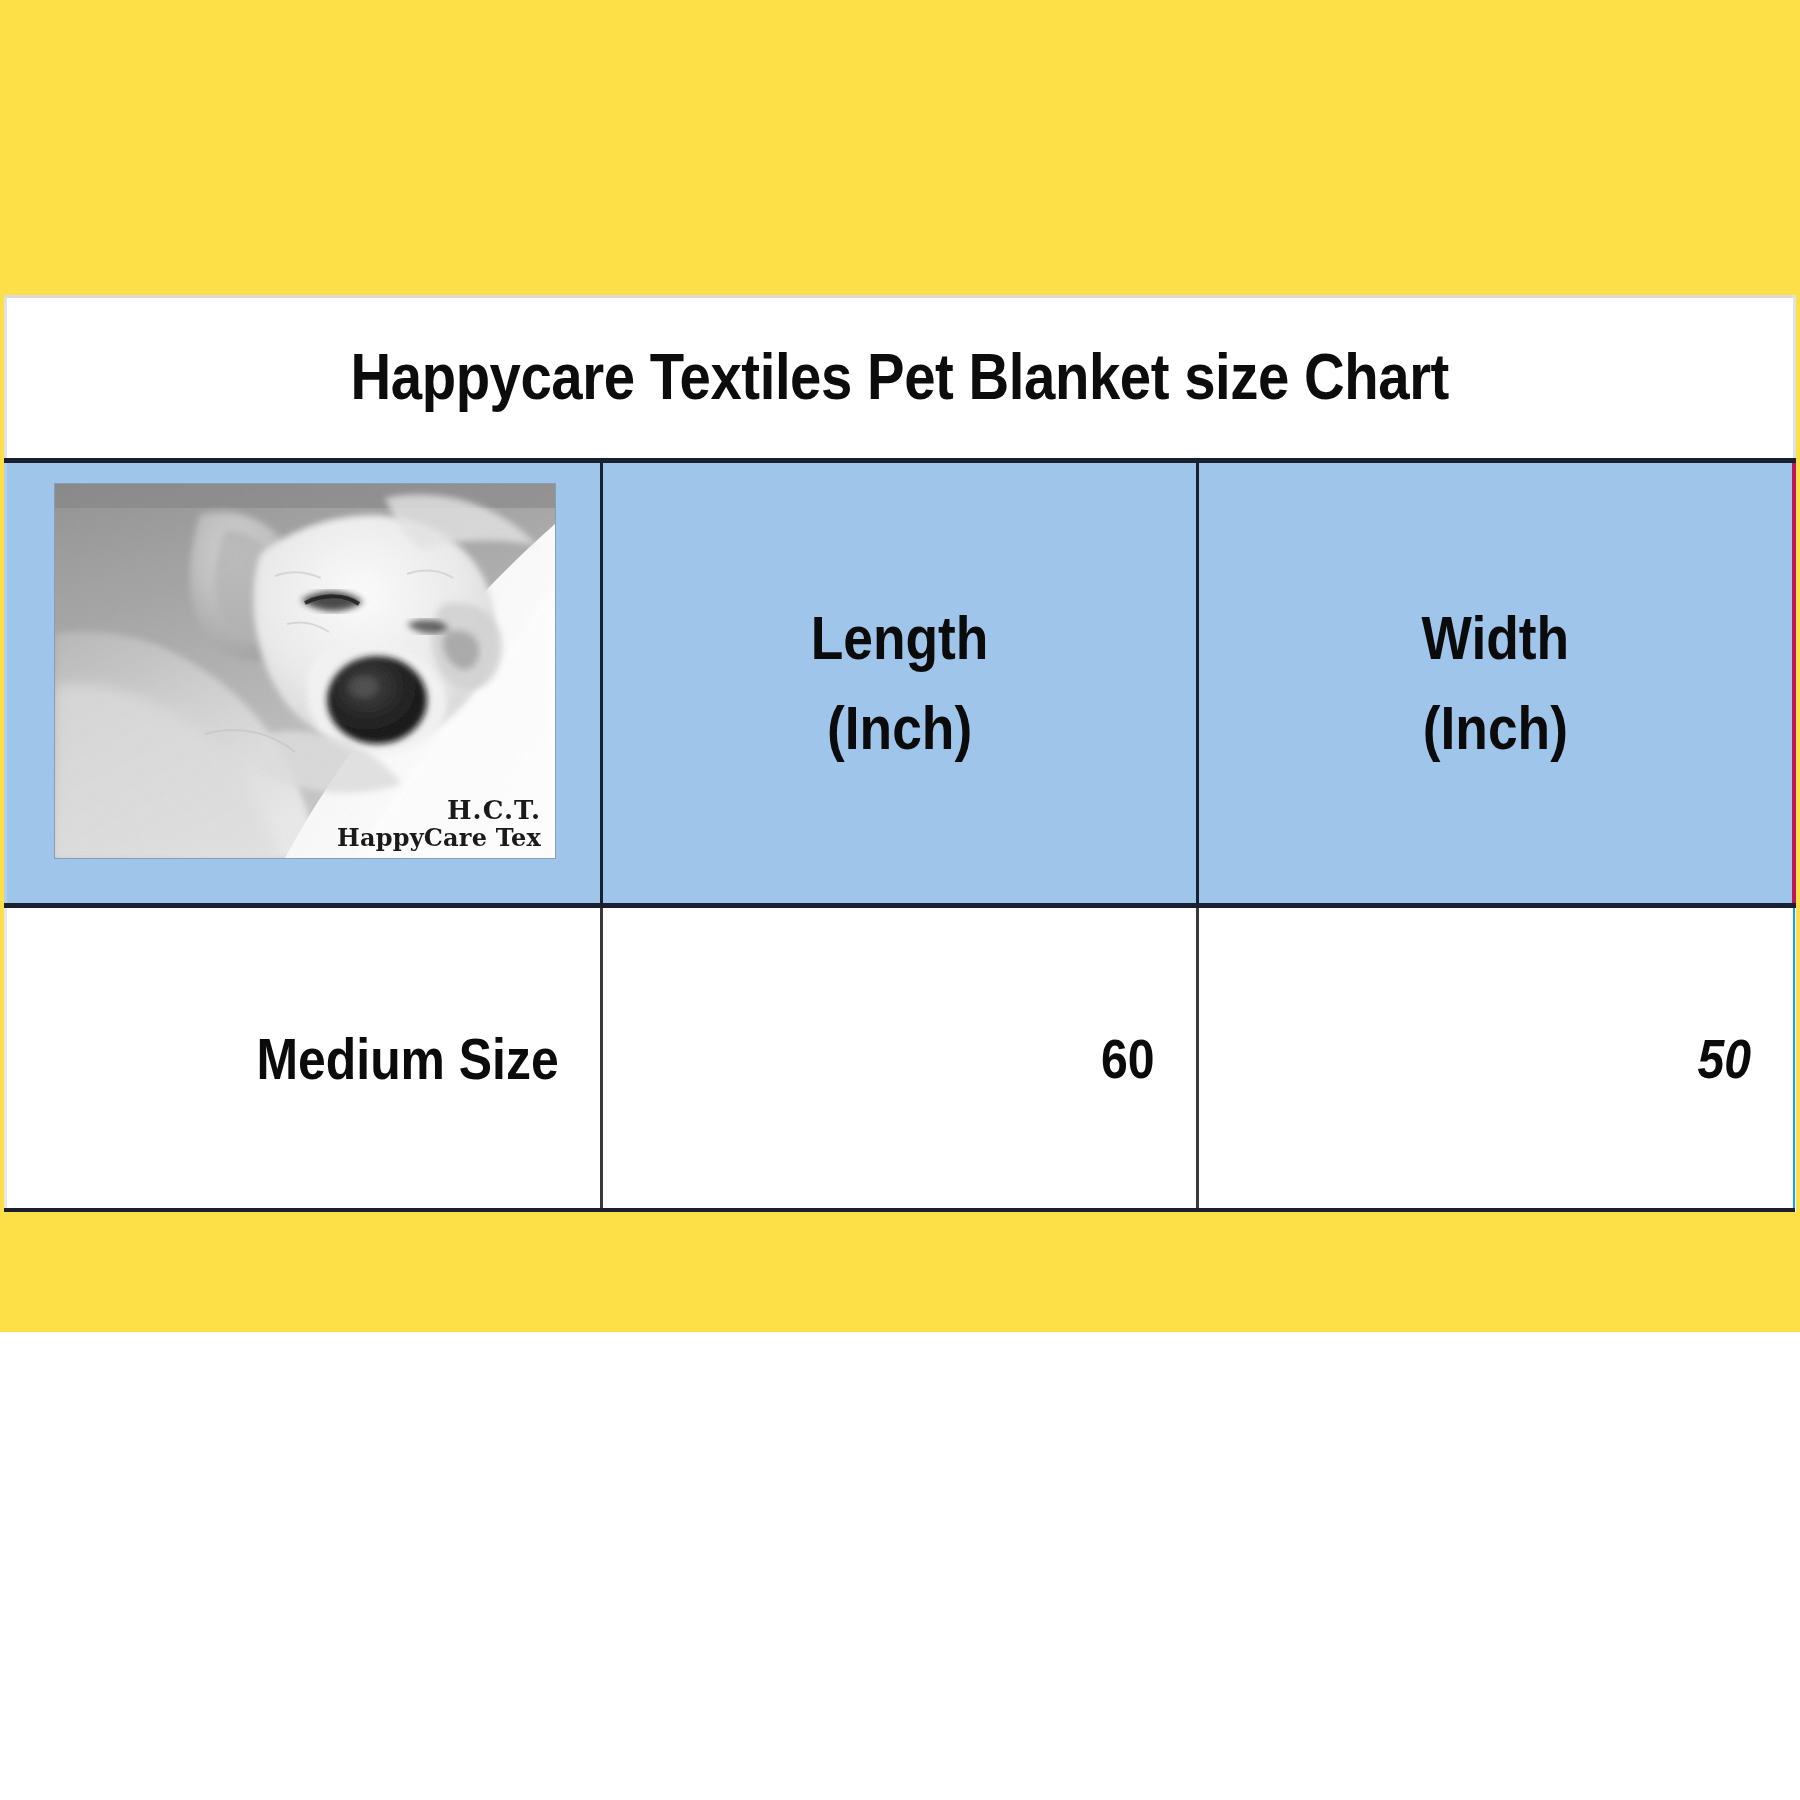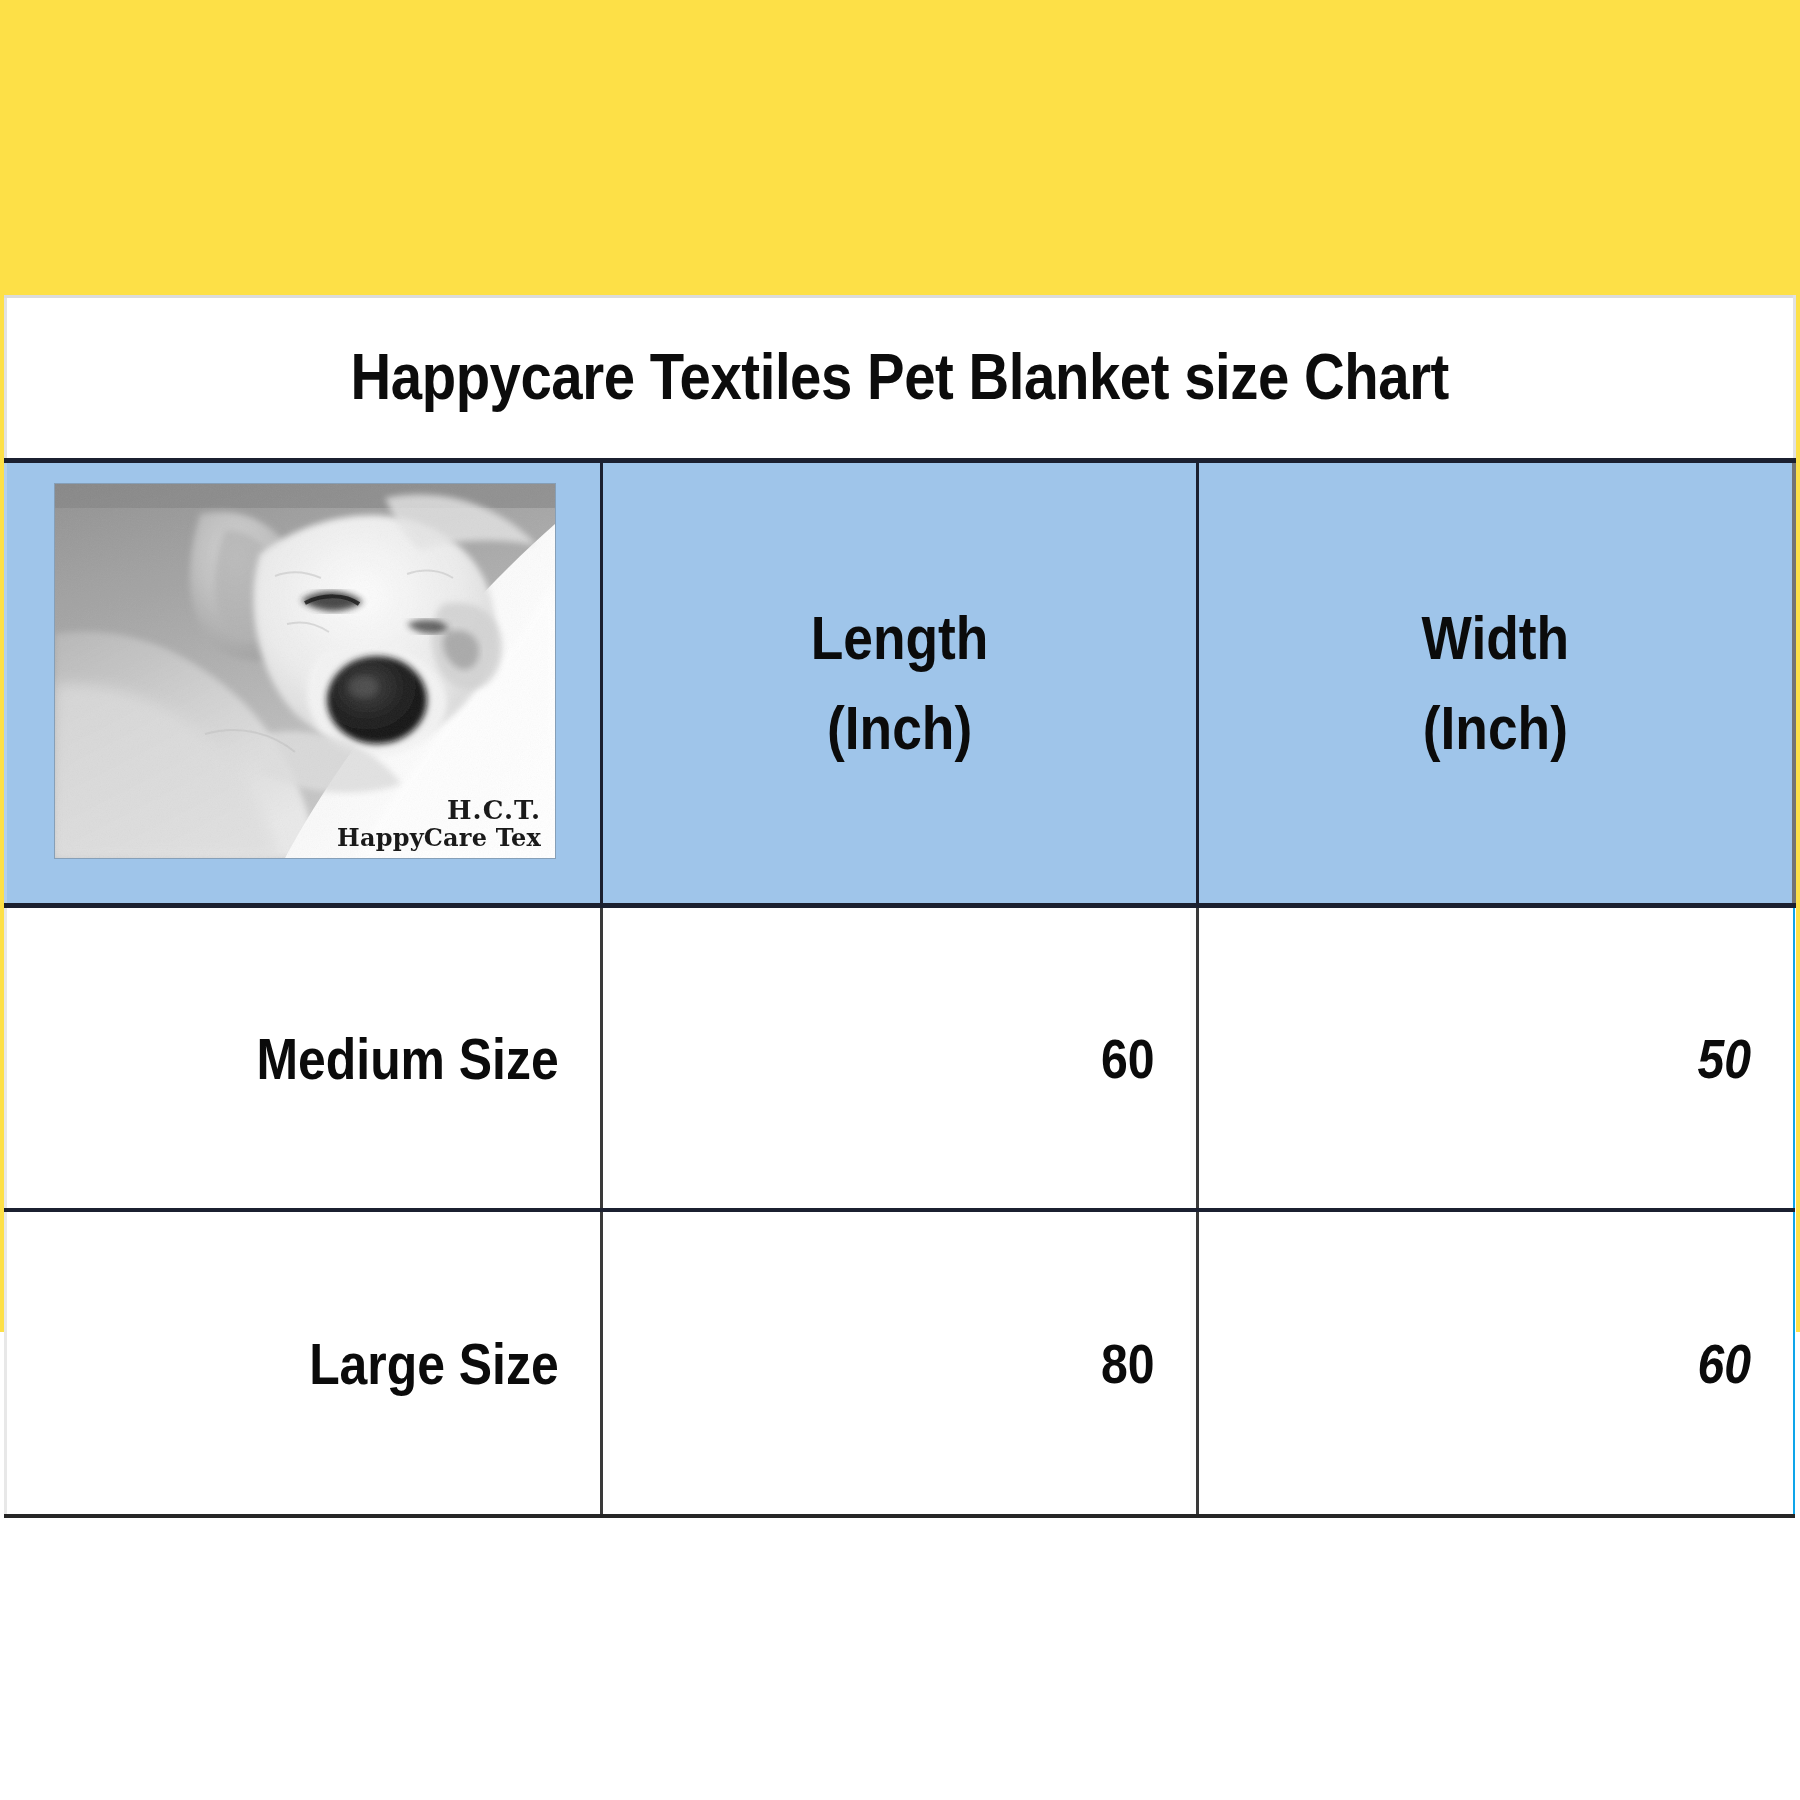--- a/index.html
+++ b/index.html
@@ -65,21 +65,21 @@
     background: #9FC5EA;
     border-left: 3px solid #b8d3ee;
     border-right: 3px solid #1b2030;
     border-bottom: 5px solid #1b2030;
     height: 440px;
     padding: 0;
     vertical-align: middle;
     text-align: center;
   }
   .header-row > td:last-child {
-    border-right: 4px solid #737373;
+    border-right: 4px solid #be185d;
   }
 
   .col-photo  { width: 598px; }
   .col-length { width: 600px; }
   .col-width  { width: 590px; }
 
   .header-row > td.photo-cell {
     border-left: 3px solid #b4d0ec;
     border-right: 3px solid #1b2030;
     position: relative;
@@ -305,28 +305,17 @@
           <span class="cell-label">Medium Size</span>
         </td>
         <td>
           <span class="cell-value">60</span>
         </td>
         <td>
           <span class="cell-value">50</span>
         </td>
       </tr>
 
-      <tr class="data-row last-row">
-        <td>
-          <span class="cell-label">Large Size</span>
-        </td>
-        <td>
-          <span class="cell-value">80</span>
-        </td>
-        <td>
-          <span class="cell-value">60</span>
-        </td>
-      </tr>
 
     </tbody>
   </table>
 
 </div>
 
 </body></html>

